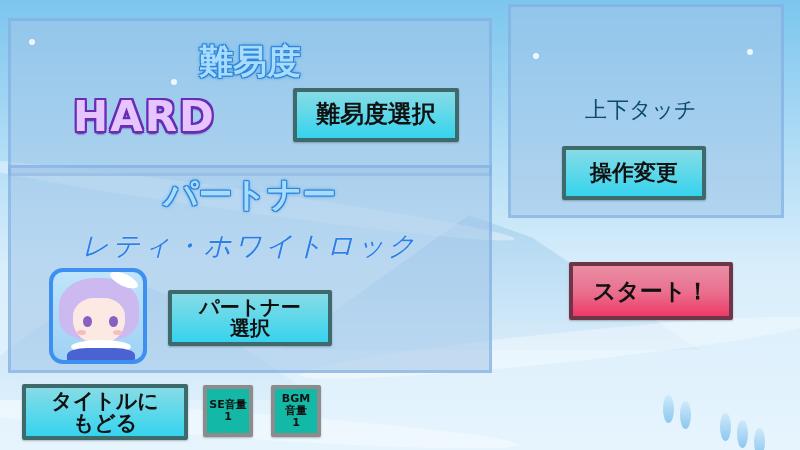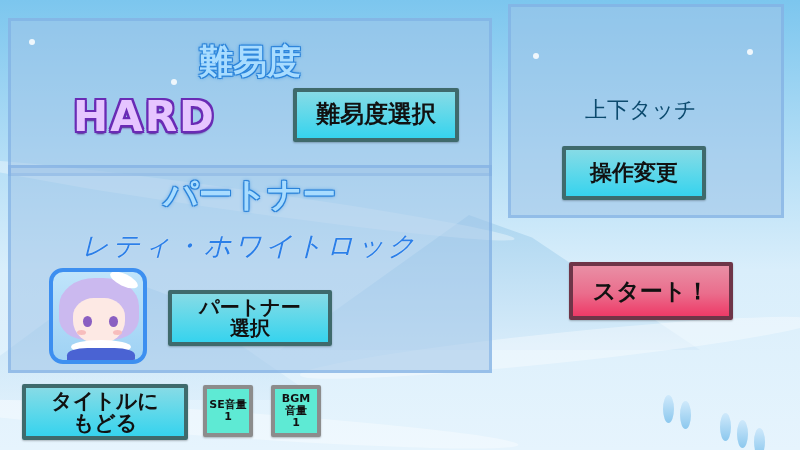--- a/index.html
+++ b/index.html
@@ -34,21 +34,21 @@
     font-weight: bold; color: #111; line-height: 1.05;
     box-shadow: 0 1px 2px rgba(0,0,0,0.25);
     cursor: pointer;
   }
   .btn-red {
     border-color: #6e3548;
     background: linear-gradient(180deg, #e98fa5 0%, #ea6d8c 55%, #ee3a67 100%);
   }
   .btn-gray {
     border: 4px solid #8c8c8c;
-    background: #5eead4;
+    background: #14b8a6;
     font-size: 11px;
     line-height: 1.1;
   }
   .hard-text {
     position: absolute; left: 73px; top: 92px;
     font-size: 42px; font-weight: bold; letter-spacing: 2px;
     color: #e6c5ff;
     text-shadow: 2px 0 0 #6a2bb5, -2px 0 0 #6a2bb5, 0 2px 0 #6a2bb5, 0 -2px 0 #6a2bb5,
                  2px 2px 0 #6a2bb5, -2px -2px 0 #6a2bb5, 2px -2px 0 #6a2bb5, -2px 2px 0 #6a2bb5, 0 3px 2px #4a1a8a;
     text-align: right;

